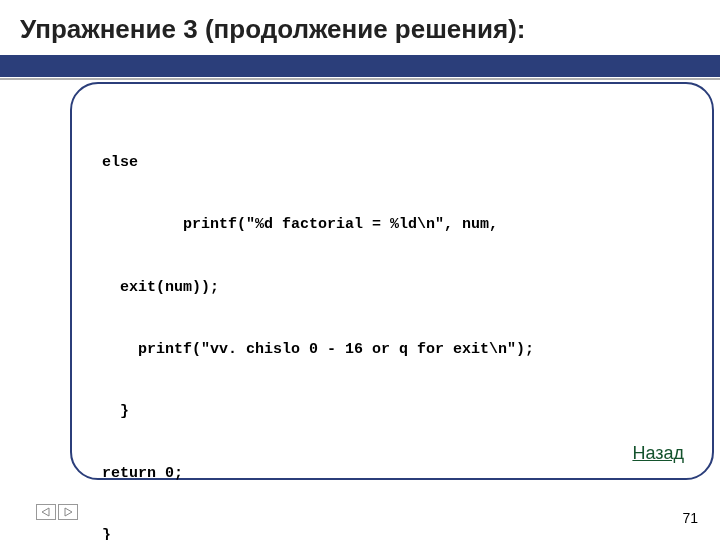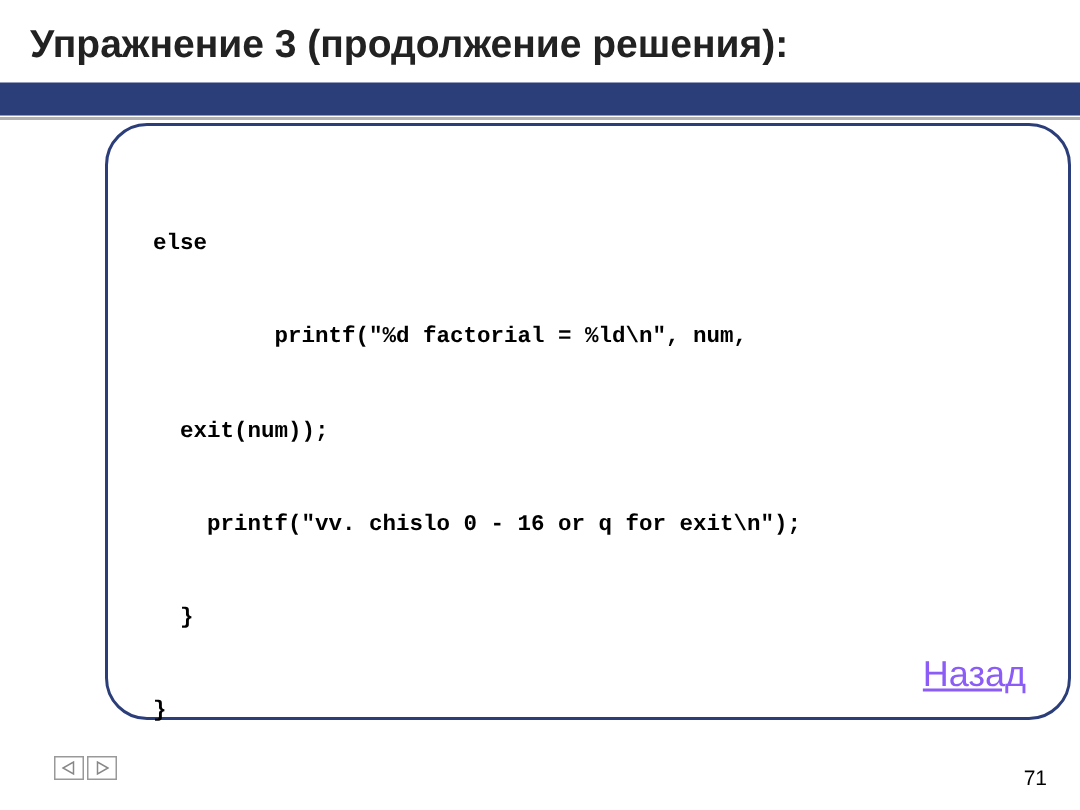--- a/index.html
+++ b/index.html
@@ -45,22 +45,22 @@
     font-size: 15px;
     font-weight: bold;
     white-space: pre;
     color: #000;
     line-height: 1.38;
   }
   .back-link {
     position: absolute;
     right: 28px;
     bottom: 14px;
-    font-size: 24px;
-    color: #8b5cf6;
+    font-size: 18px;
+    color: #14532d;
     text-decoration: underline;
     cursor: pointer;
   }
   .page-num {
     position: absolute;
     right: 22px;
     bottom: 14px;
     font-size: 14px;
     font-weight: normal;
     color: #000;
@@ -91,20 +91,21 @@
 <div class="bluebar"></div>
 <div class="greyline"></div>
 
 <div class="content-frame">
   <div class="code">
     <div>else</div>
     <div>         printf("%d factorial = %ld\n", num,</div>
     <div>  exit(num));</div>
     <div>    printf("vv. chislo 0 - 16 or q for exit\n");</div>
     <div>  }</div>
+    <div>return 0;</div>
     <div>}</div>
     
     
     
     
     
     
     
   </div>
   <a class="back-link">Назад</a>

